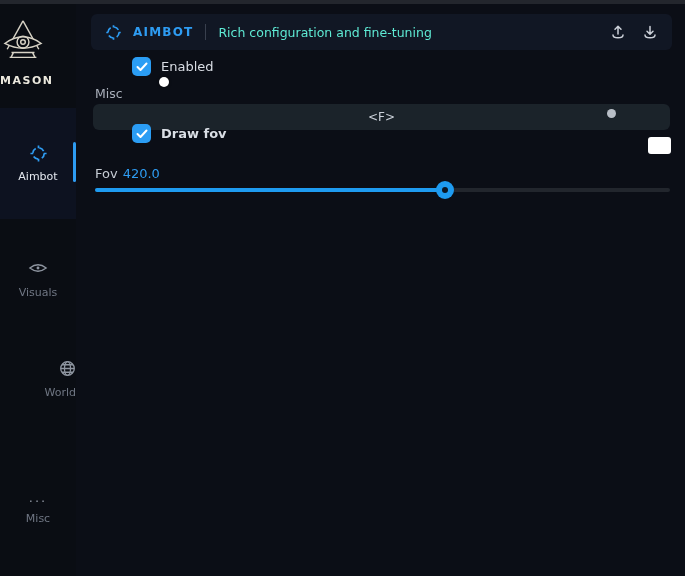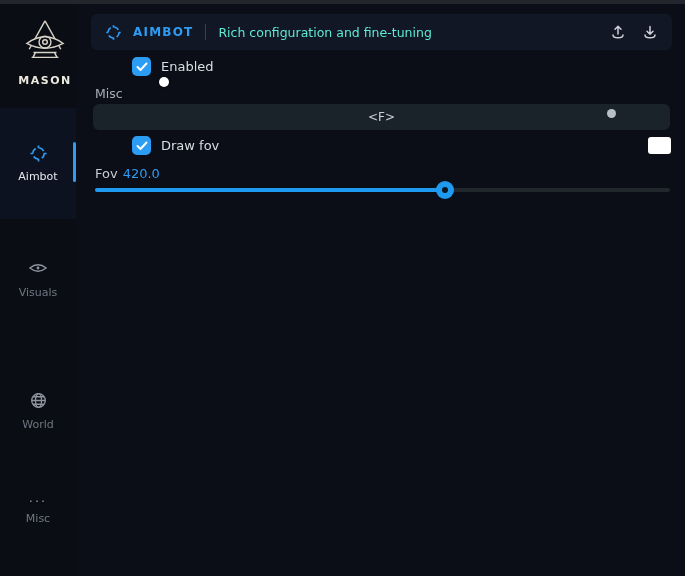--- a/index.html
+++ b/index.html
@@ -13,36 +13,36 @@
   }
   .top-strip {
     position: absolute; top: 0; left: 0; right: 0; height: 4px;
     background: #23262d;
   }
   
   .sidebar {
     position: absolute; top: 4px; left: 0; bottom: 0; width: 76px;
     background: #0a0d13;
   }
-  .logo-wrap { position: absolute; top: 14px; left: 0; width: 76px; text-align: center; padding-left: 14px; }
+  .logo-wrap { position: absolute; top: 14px; left: 0; width: 76px; text-align: left; }
   .logo-text {
     margin-top: 2px; font-size: 11px; font-weight: bold;
     letter-spacing: 1.5px; color: #ece9de;
   }
   .nav-item { position: absolute; left: 0; width: 76px; text-align: center; }
   .nav-item .nav-label { font-size: 11px; margin-top: 4px; color: #6f7683; }
   .nav-item.selected { background: #0d1220; }
   .nav-item.selected .nav-label { color: #e3e7ee; }
   .nav-aimbot { top: 104px; height: 111px; padding-top: 36px; }
   .sel-bar {
     position: absolute; right: 0; top: 34px; width: 3px; height: 40px;
     background: #2e9cf2; border-radius: 2px;
   }
   .nav-visuals { top: 256px; height: 46px; }
-  .nav-world   { top: 388px; height: 46px; }
+  .nav-world   { top: 356px; height: 46px; text-align: right; }
   .nav-misc    { top: 492px; height: 46px; }
   .nav-icon { display: inline-block; height: 18px; }
   .misc-dots { font-size: 13px; color: #8e95a0; letter-spacing: 2px; line-height: 12px; }
   
   .main { position: absolute; top: 4px; left: 76px; right: 0; bottom: 0; background: #0b0e16; }
   .header-card {
     position: absolute; top: 10px; left: 15px; right: 13px; height: 36px;
     background: #111724; border-radius: 6px;
     display: flex; align-items: center; padding: 0 14px;
   }
@@ -50,21 +50,21 @@
     color: #2e9cf2; font-size: 12px; font-weight: bold;
     letter-spacing: 1.2px; margin-left: 11px;
   }
   .header-divider { width: 1px; height: 16px; background: #39404e; margin: 0 12px; }
   .header-subtitle { color: #5eead4; font-size: 12.5px; flex: 1; }
   .header-actions { display: flex; gap: 16px; align-items: center; }
   .icon-btn { display: inline-flex; cursor: pointer; }
   
   .check-row { position: absolute; left: 19px; display: flex; align-items: center; margin-left: 37px; }
   .row-enabled { top: 53px; }
-  .row-drawfov { top: 132px; }
+  .row-drawfov { top: 120px; font-weight: bold; }
   .checkbox {
     width: 19px; height: 19px; border-radius: 5px; background: #2b9df4;
     display: inline-flex; align-items: center; justify-content: center;
   }
   .check-label { margin-left: 10px; font-size: 13px; color: #d9dde4; }
   .field-label { position: absolute; left: 19px; font-size: 12.5px; color: #a9afba; }
   .bind-label { top: 82px; }
   .bind-field {
     position: absolute; top: 100px; left: 17px; width: 577px; height: 26px;
     background: #1b232a; border-radius: 6px;

